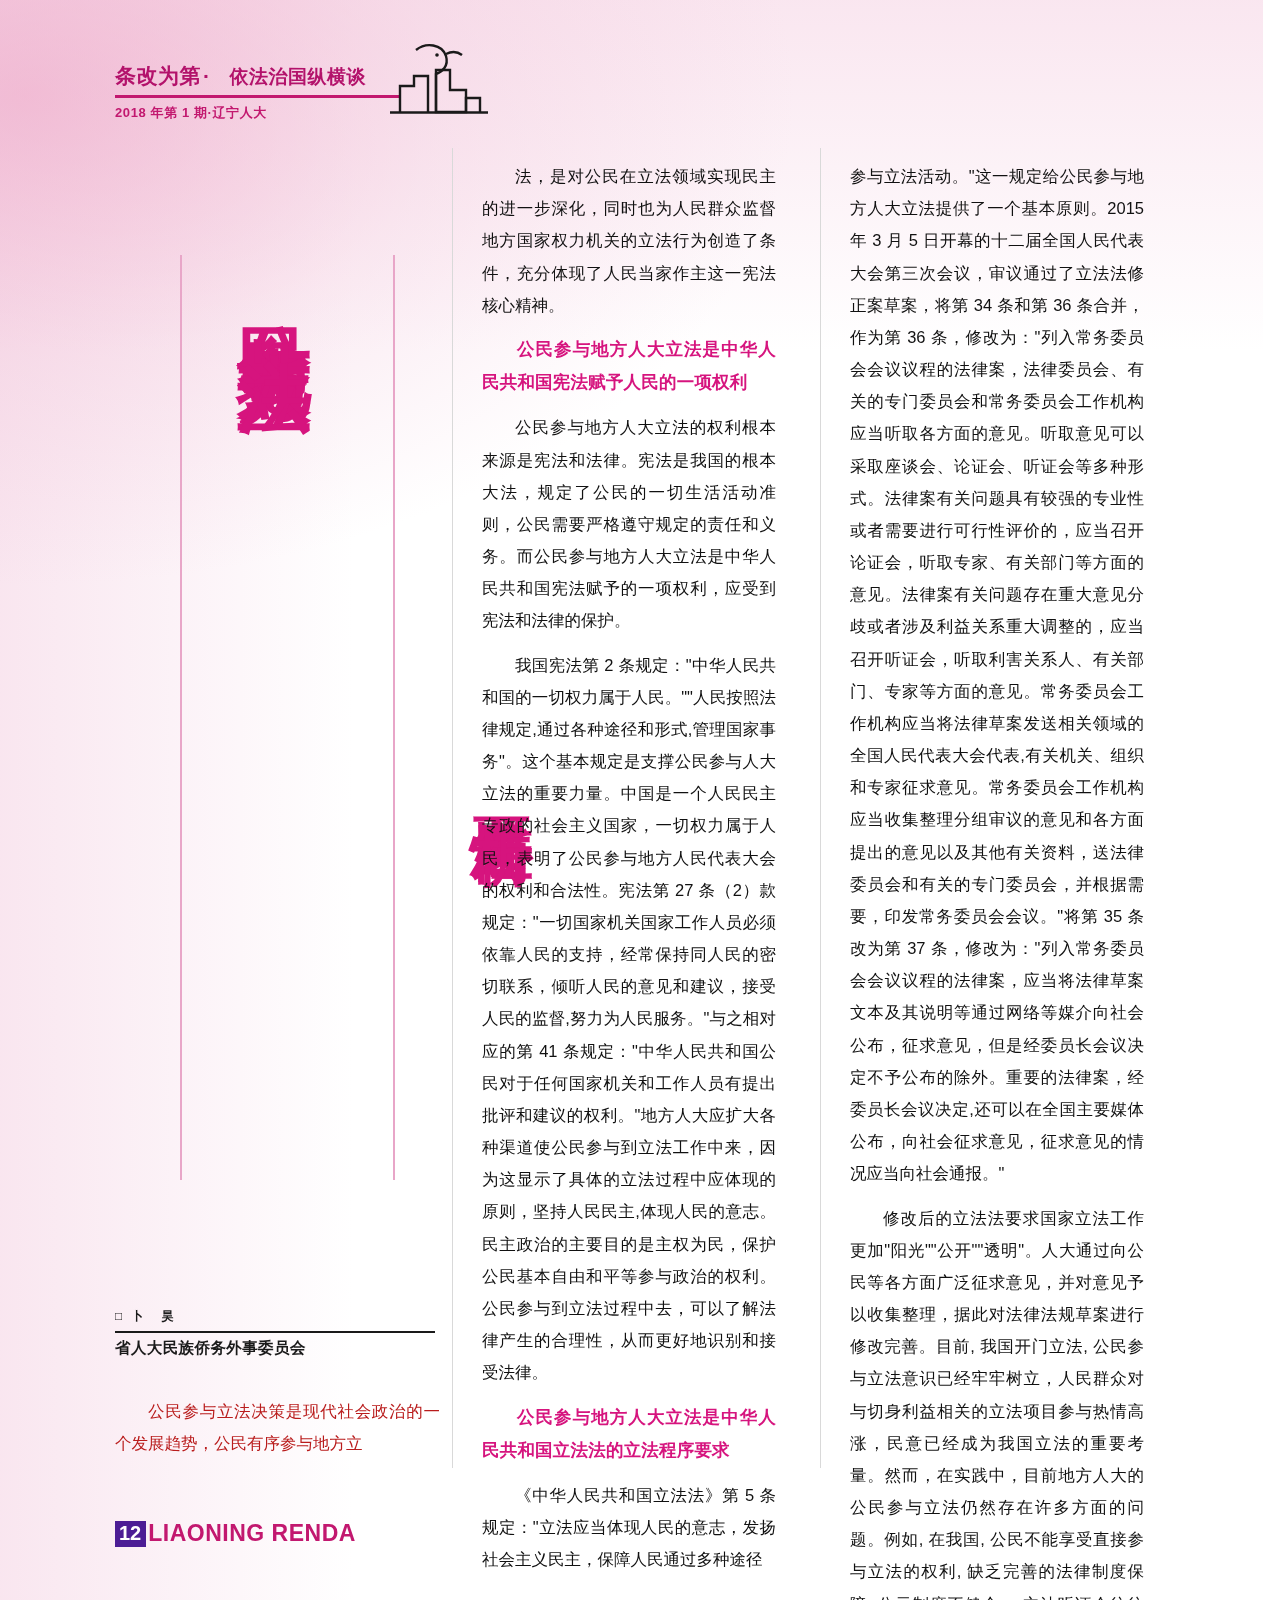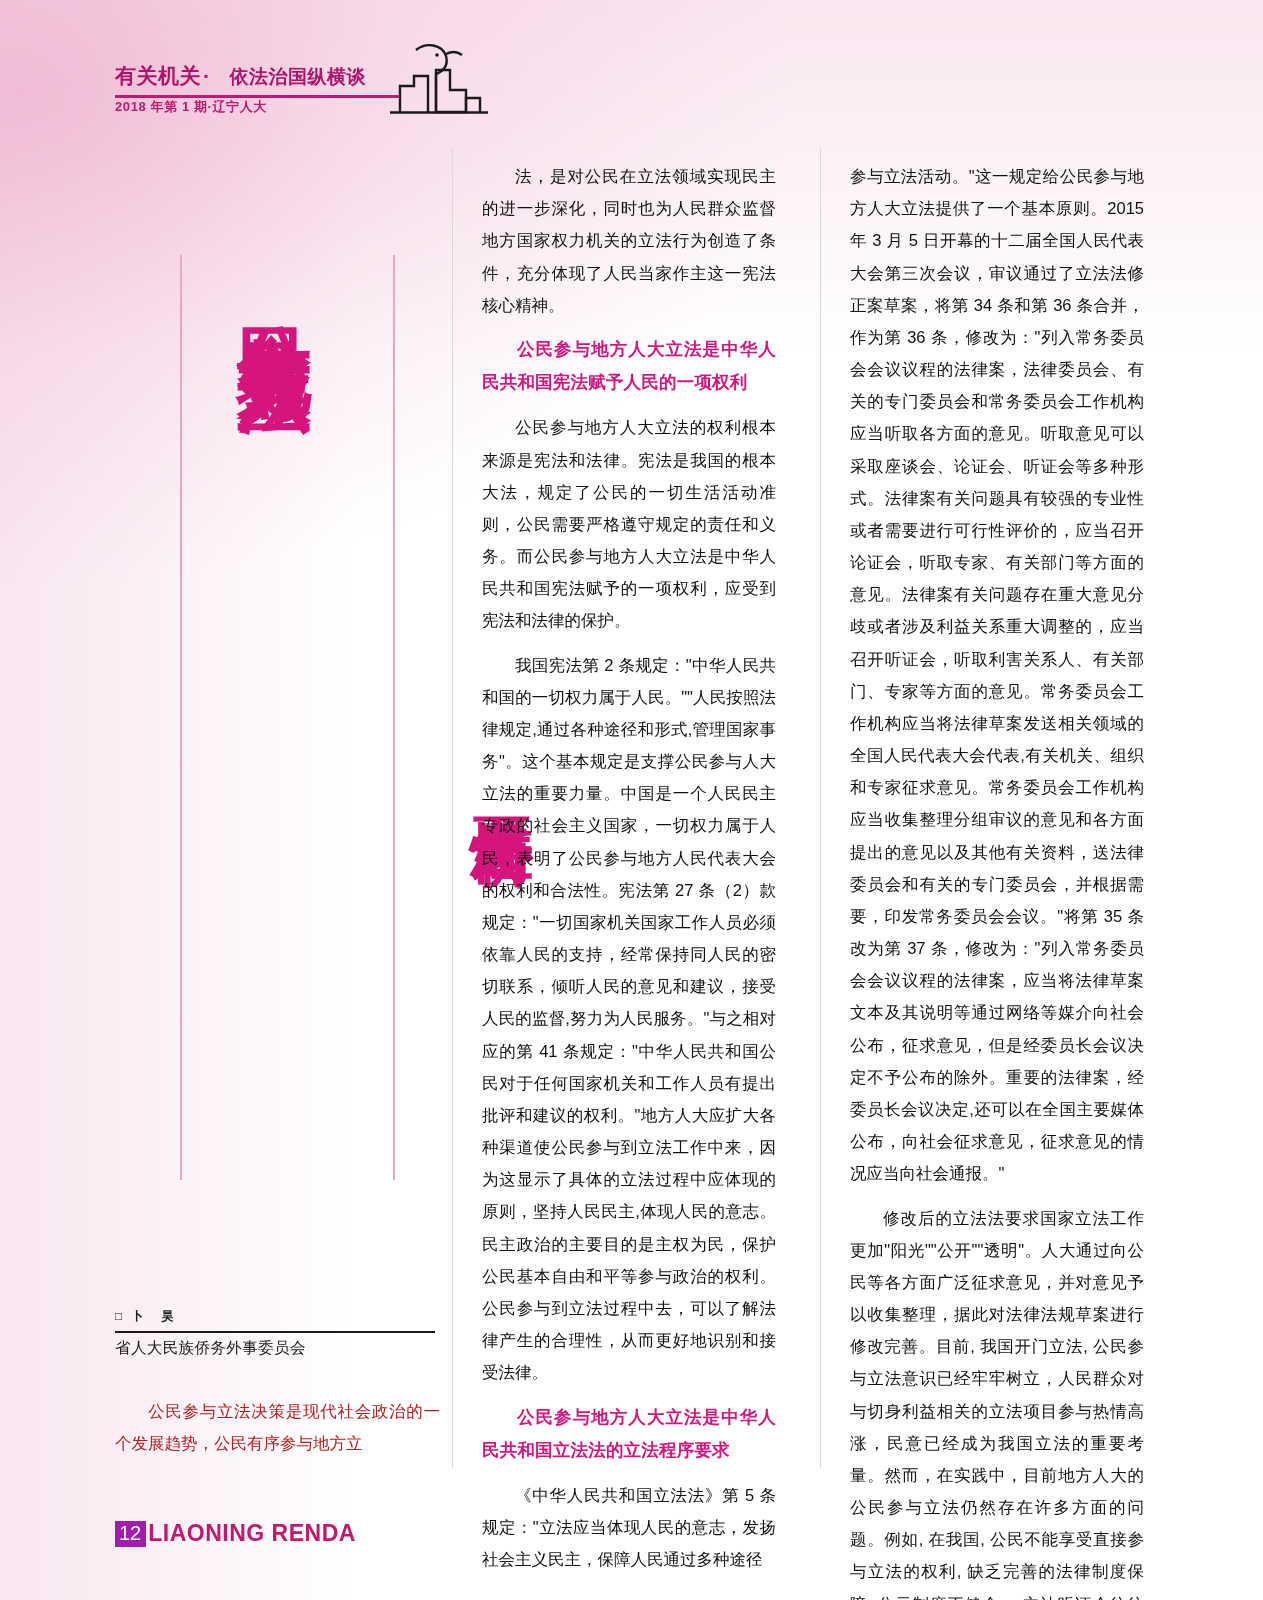--- a/index.html
+++ b/index.html
@@ -53,21 +53,21 @@
     font-size: 19px;
     margin-left: 17px;
   }
   .masthead-rule {
     width: 285px;
     height: 3px;
     background: #c2186f;
     margin-top: 5px;
   }
   .masthead-line2 {
-    margin-top: 0;
+    margin-top: 6px;
     font-size: 13px;
     font-weight: bold;
     color: #c2186f;
     letter-spacing: 0.6px;
     white-space: nowrap;
   }
   .logo-mark {
     position: absolute;
     left: 380px;
     top: 42px;
@@ -134,21 +134,21 @@
     letter-spacing: 3px;
   }
   .byline-rule {
     width: 320px;
     height: 2px;
     background: #1a1a1a;
     margin: 6px 0 5px 0;
   }
   .byline-org {
     font-size: 15.5px;
-    font-weight: normal;
+    font-weight: bold;
     color: #1a1a1a;
     letter-spacing: 0.4px;
   }
 
   .col1-body {
     position: absolute;
     left: 115px;
     top: 1395px;
     width: 325px;
     font-size: 16.5px;
@@ -198,24 +198,24 @@
 
   
   .footer {
     position: absolute;
     left: 115px;
     top: 1520px;
     display: flex;
     align-items: center;
   }
   .folio {
-    background: #a21caf;
+    background: #4c1d95;
     color: #fff;
     font-size: 20px;
-    font-weight: normal;
+    font-weight: bold;
     padding: 1px 5px 2px 4px;
     line-height: 1.15;
   }
   .footer-title {
     color: #c2186f;
     font-size: 23px;
     font-weight: bold;
     letter-spacing: 0.5px;
     margin-left: 2px;
     text-align: right;
@@ -223,21 +223,21 @@
 </style>
 </head>
 <body>
 
 <div class="page-bg"></div>
 
 <div class="page">
 
   <div class="masthead">
     <div class="masthead-line1">
-      <span>有关机关</span><span class="sep">·</span><span class="sub">依法治国纵横谈</span>
+      <span>条改为第</span><span class="sep">·</span><span class="sub">依法治国纵横谈</span>
     </div>
     <div class="masthead-rule"></div>
     <div class="masthead-line2">2018 年第 1 期·辽宁人大</div>
   </div>
 
   <svg class="logo-mark" viewBox="0 0 120 75" xmlns="http://www.w3.org/2000/svg">
     <path d="M36 8 C46 0 62 2 66 14 C69 24 62 30 56 32 L56 70" fill="none" stroke="#1a1a1a" stroke-width="2.4"></path>
     <path d="M66 12 C72 9 78 10 82 13" fill="none" stroke="#1a1a1a" stroke-width="2.4"></path>
     <circle cx="57" cy="13" r="1.8" fill="#1a1a1a"></circle>
     <path d="M20 70 L20 44 L34 44 L34 34 L48 34 L48 70" fill="none" stroke="#1a1a1a" stroke-width="2.4"></path>

